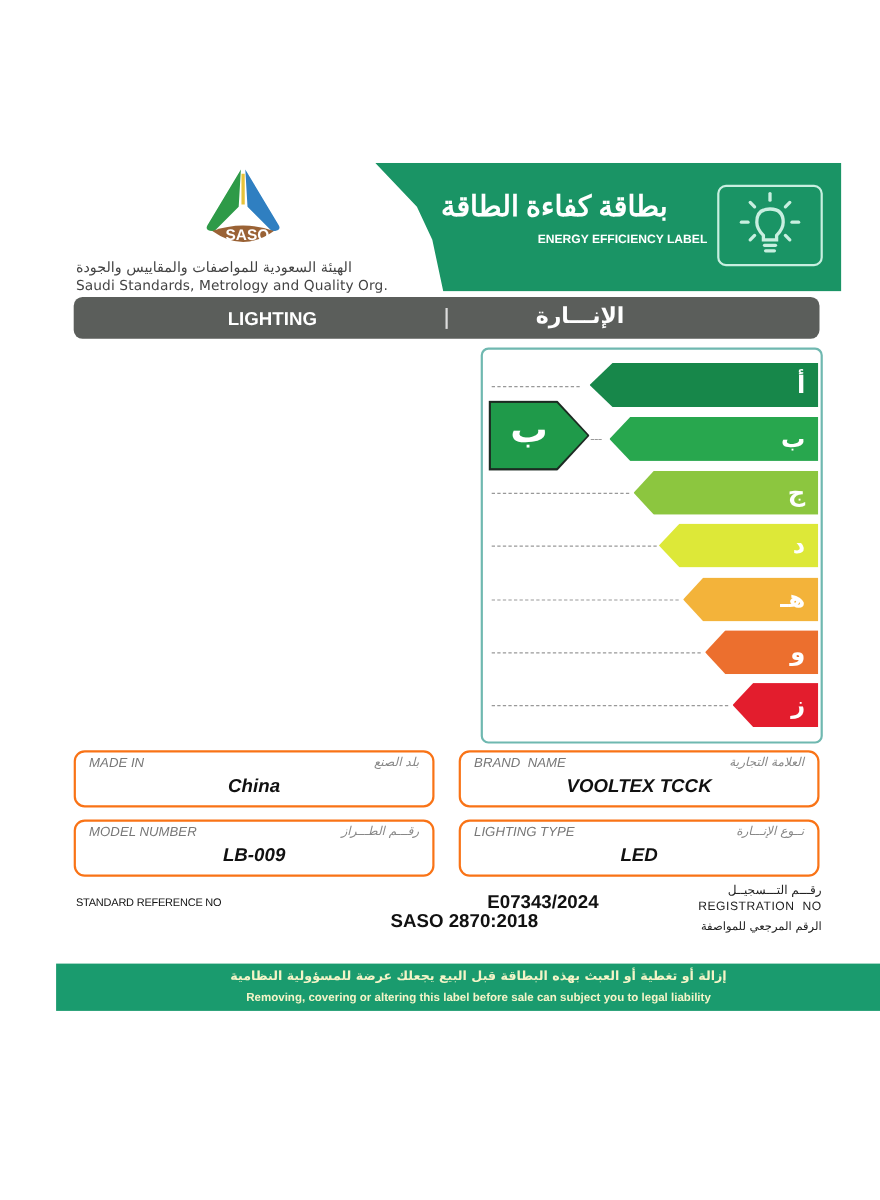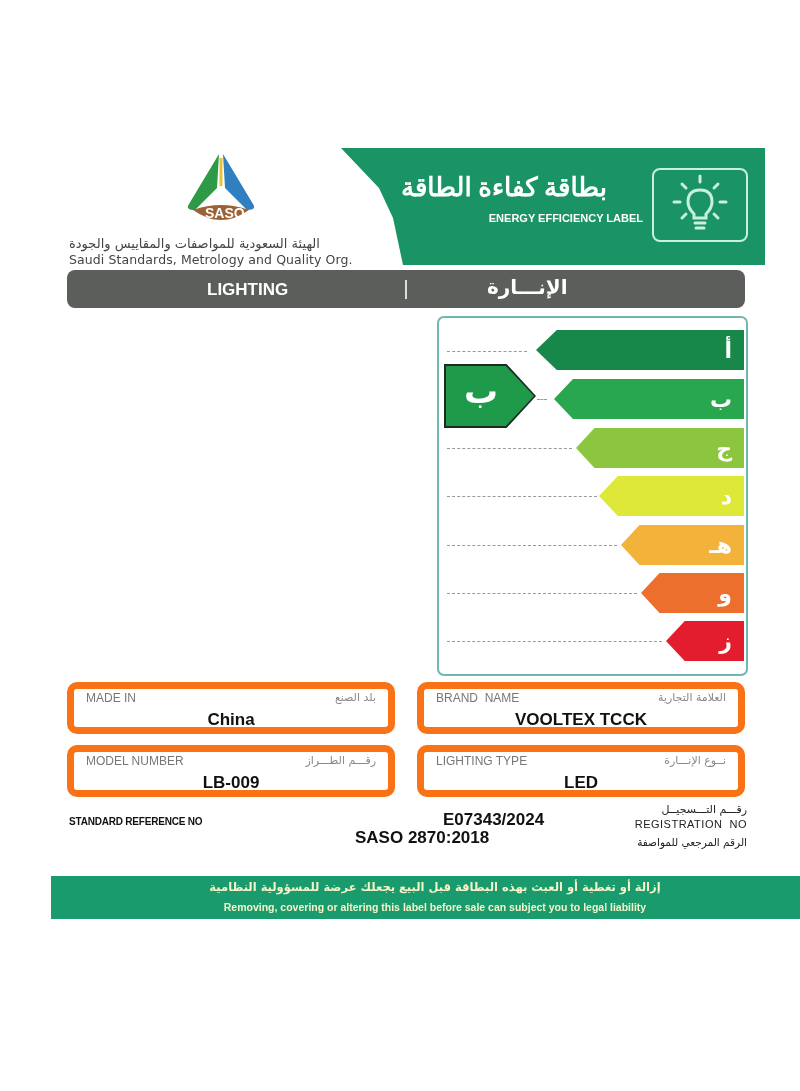--- a/index.html
+++ b/index.html
@@ -15,27 +15,27 @@
   .bar { position:absolute; left:16px; top:122px; width:678px; height:38px; background:#5b5e5b; border-radius:8px; color:#fff; }
   .bar-en { position:absolute; left:140px; top:10px; font-size:17px; font-weight:bold; }
   .bar-sep { position:absolute; left:338px; top:10px; width:2px; height:19px; background:#ddd; }
   .bar-ar { position:absolute; left:420px; top:5px; font-size:20px; font-weight:bold; font-family:"DejaVu Sans", sans-serif; direction:rtl; }
   .scale { position:absolute; left:386px; top:168px; width:307px; height:356px; border:2px solid #6fb8b0; border-radius:7px; background:#fff; }
   .arrow { position:absolute; height:40px; display:flex; align-items:center; justify-content:flex-end; padding-right:12px; box-sizing:border-box; color:#fff; font-size:22px; font-weight:bold; font-family:"DejaVu Sans", sans-serif; }
   .dash { position:absolute; left:8px; height:0; border-top:1.5px dashed #999; }
   .rating-box { position:absolute; left:7px; top:48px; width:88px; height:60px; background:#1f9a4a; clip-path:polygon(0 0,68% 0,100% 50%,68% 100%,0 100%); }
   .rating-box-outline { position:absolute; left:5px; top:46px; width:92px; height:64px; background:#1c2a22; clip-path:polygon(0 0,68% 0,100% 50%,68% 100%,0 100%); }
   .rating-letter { position:absolute; left:17px; top:53px; width:50px; text-align:center; color:#fff; font-size:34px; font-weight:bold; font-family:"DejaVu Sans", sans-serif; }
-  .field { position:absolute; border:7px solid #f97316; border-radius:10px; height:52px; box-sizing:border-box; background:#fff; }
+  .field { position:absolute; border:2px solid #f97316; border-radius:10px; height:52px; box-sizing:border-box; background:#fff;font-style:italic; }
   .f-label-en { position:absolute; left:12px; top:2px; font-size:12px; color:#777; }
   .f-label-ar { position:absolute; right:12px; top:2px; font-size:11px; color:#888; font-family:"DejaVu Sans", sans-serif; direction:rtl; }
   .f-value { position:absolute; left:0; right:0; top:21px; text-align:center; font-size:17px; font-weight:bold; color:#111; }
   .reg-no { position:absolute; left:392px; top:662px; font-size:17px; font-weight:bold; color:#111; }
   .std-no { position:absolute; left:304px; top:680px; font-size:17px; font-weight:bold; color:#111; }
-  .std-label { position:absolute; left:18px; top:668px; font-size:10px; color:#111; letter-spacing:-0.2px;font-weight:bold; }
+  .std-label { position:absolute; left:18px; top:668px; font-size:10px; color:#111; letter-spacing:-0.2px; }
   .reg-ar { position:absolute; right:18px; top:655px; font-size:11px; color:#222; direction:rtl; font-family:"DejaVu Sans", sans-serif; }
   .reg-en { position:absolute; right:18px; top:670px; font-size:11px; color:#222; letter-spacing:0.5px; }
   .std-ar { position:absolute; right:18px; top:688px; font-size:10.5px; color:#222; direction:rtl; font-family:"DejaVu Sans", sans-serif; }
   .footer { position:absolute; left:0; top:728px; width:768px; height:43px; background:#1a9b6e; color:#fff; text-align:center; }
   .foot-ar { position:absolute; left:0; right:0; top:4px; font-size:11.5px; font-weight:bold; direction:rtl; color:#f4f4c8; font-family:"DejaVu Sans", sans-serif; }
   .foot-en { position:absolute; left:0; right:0; top:25px; font-size:10.5px; font-weight:bold; color:#f4f4c8; }
 </style>
 </head>
 <body>
 

